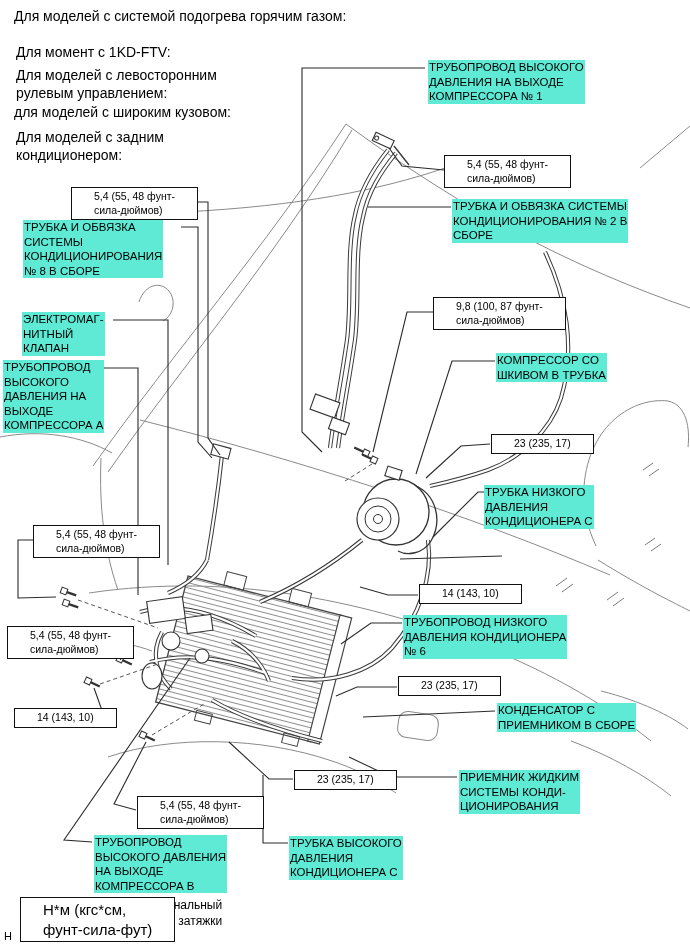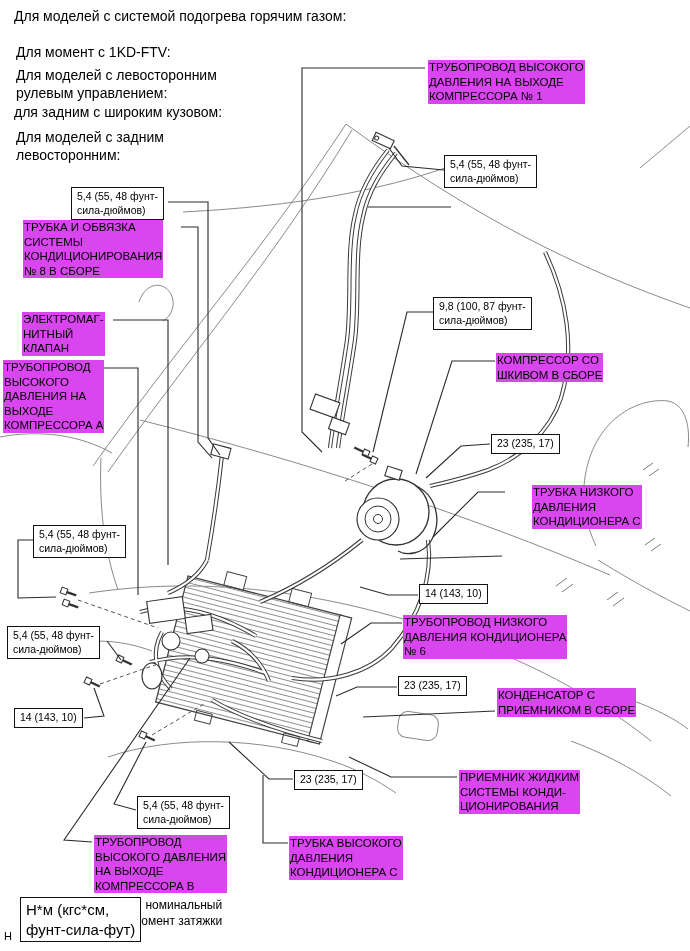--- a/index.html
+++ b/index.html
@@ -7,26 +7,26 @@
     position:relative;width:690px;height:951px;background:#fff;overflow:hidden;
     font-family:"Liberation Sans","DejaVu Sans",sans-serif;color:#000;
   }
   .art{position:absolute;left:0;top:0;z-index:1;}
   .hline{
     position:absolute;z-index:3;font-size:14px;line-height:1.32;
     white-space:pre-line;color:#000;
   }
   .plabel{
     position:absolute;z-index:3;font-size:11.5px;line-height:1.27;
-    white-space:pre-line;background:#d946ef;padding:0 1px;color:#000;
+    white-space:pre-line;background:#5eead4;padding:0 1px;color:#000;
   }
   .tbox{
     position:absolute;z-index:4;font-size:10.5px;line-height:1.3;
     white-space:pre-line;background:#fff;border:1.6px solid #111;
-    padding:2px 5px;color:#000;
+    padding:2px 22px;color:#000;
   }
   .legend-desc{background:transparent;font-size:12px;line-height:1.3;text-align:right;}
   .legend-box{font-size:15px;}
   .marker{position:absolute;z-index:3;font-size:11px;color:#000;}
 </style>
 </head>
 <body>
 
 <div class="page">
 
@@ -170,48 +170,51 @@
       <polyline points="33,540 18,540 18,598 56,597"></polyline>
       <polyline points="107,641 121,660"></polyline>
       <polyline points="84,718 104,716 94,688"></polyline>
     </g>
   </svg>
 
   <div class="hline" style="left:14px;top:7px">Для моделей с системой подогрева горячим газом:</div>
   <div class="hline" style="left:16px;top:43px">Для момент с 1KD-FTV:</div>
   <div class="hline" style="left:16px;top:66px">Для моделей с левосторонним
 рулевым управлением:</div>
-  <div class="hline" style="left:14px;top:103px">для задним с широким кузовом:</div>
+  <div class="hline" style="left:14px;top:103px">для моделей с широким кузовом:</div>
   <div class="hline" style="left:16px;top:128px">Для моделей с задним
-левосторонним:</div>
+кондиционером:</div>
 
   <div class="plabel" style="left:428px;top:60px">ТРУБОПРОВОД ВЫСОКОГО
 ДАВЛЕНИЯ НА ВЫХОДЕ
 КОМПРЕССОРА № 1</div>
+  <div class="plabel" style="left:452px;top:199px">ТРУБКА И ОБВЯЗКА СИСТЕМЫ
+КОНДИЦИОНИРОВАНИЯ № 2 В
+СБОРЕ</div>
   <div class="plabel" style="left:23px;top:220px">ТРУБКА И ОБВЯЗКА
 СИСТЕМЫ
 КОНДИЦИОНИРОВАНИЯ
 № 8 В СБОРЕ</div>
   <div class="plabel" style="left:22px;top:312px">ЭЛЕКТРОМАГ-
 НИТНЫЙ
 КЛАПАН</div>
   <div class="plabel" style="left:3px;top:360px">ТРУБОПРОВОД
 ВЫСОКОГО
 ДАВЛЕНИЯ НА
 ВЫХОДЕ
 КОМПРЕССОРА А</div>
   <div class="plabel" style="left:496px;top:353px">КОМПРЕССОР СО
-ШКИВОМ В СБОРЕ</div>
-  <div class="plabel" style="left:532px;top:485px">ТРУБКА НИЗКОГО
+ШКИВОМ В ТРУБКА</div>
+  <div class="plabel" style="left:484px;top:485px">ТРУБКА НИЗКОГО
 ДАВЛЕНИЯ
 КОНДИЦИОНЕРА С</div>
   <div class="plabel" style="left:403px;top:615px">ТРУБОПРОВОД НИЗКОГО
 ДАВЛЕНИЯ КОНДИЦИОНЕРА
 № 6</div>
-  <div class="plabel" style="left:497px;top:688px">КОНДЕНСАТОР С
+  <div class="plabel" style="left:497px;top:703px">КОНДЕНСАТОР С
 ПРИЕМНИКОМ В СБОРЕ</div>
   <div class="plabel" style="left:459px;top:770px">ПРИЕМНИК ЖИДКИМ
 СИСТЕМЫ КОНДИ-
 ЦИОНИРОВАНИЯ</div>
   <div class="plabel" style="left:289px;top:836px">ТРУБКА ВЫСОКОГО
 ДАВЛЕНИЯ
 КОНДИЦИОНЕРА С</div>
   <div class="plabel" style="left:94px;top:835px">ТРУБОПРОВОД
 ВЫСОКОГО ДАВЛЕНИЯ
 НА ВЫХОДЕ

